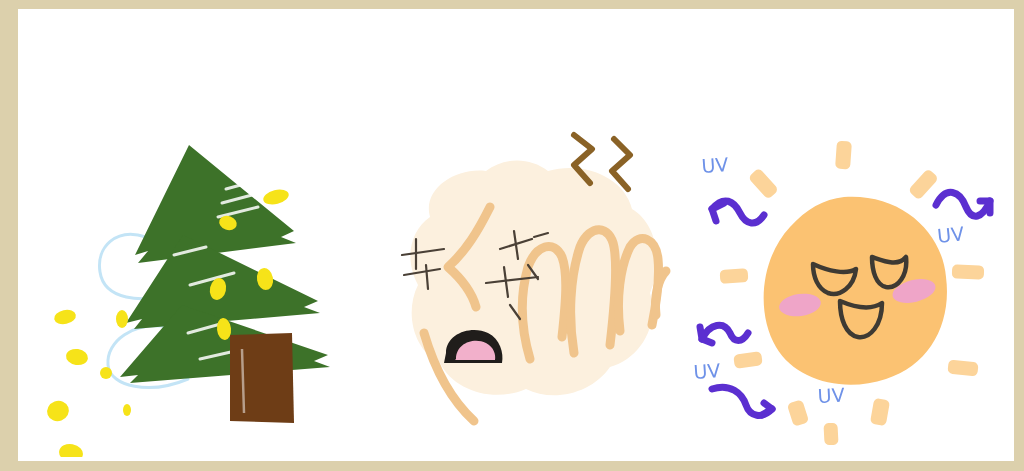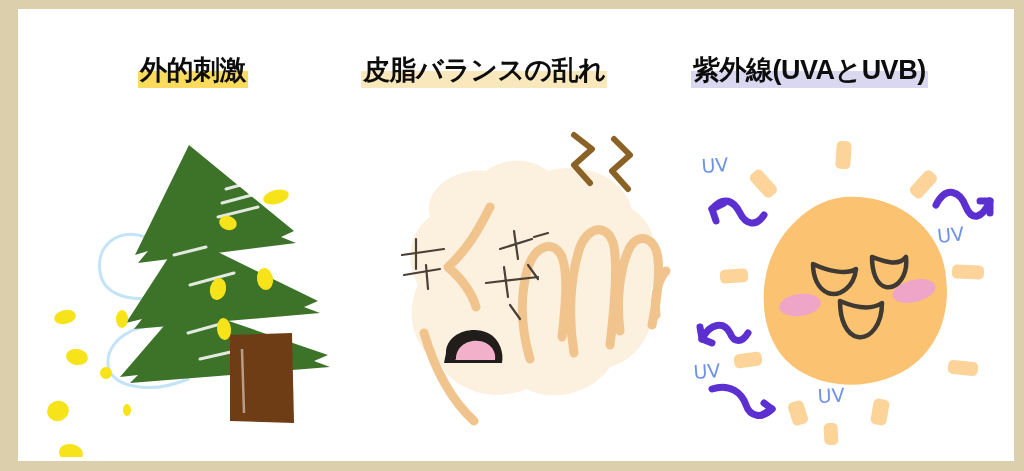--- a/index.html
+++ b/index.html
@@ -79,31 +79,20 @@
     font-weight: 400;
     fill: #6f92e8;
   }
 </style>
 </head>
 <body>
 
 <div class="frame">
   <div class="canvas">
 
-    <div class="headings">
-      <div class="heading" id="h1">
-        <span class="hl">外的刺激</span>
-      </div>
-      <div class="heading" id="h2">
-        <span class="hl">皮脂バランスの乱れ</span>
-      </div>
-      <div class="heading" id="h3">
-        <span class="hl">紫外線(UVAとUVB)</span>
-      </div>
-    </div>
 
     <div class="panel" id="panel-tree">
       <svg viewBox="0 0 330 330" xmlns="http://www.w3.org/2000/svg">
         <g>
           <path d="M108,110 C78,100 58,120 62,145 C66,172 102,178 140,165" fill="none" stroke="#c3e4f6" stroke-width="3" stroke-linecap="round"></path>
           <path d="M130,200 C96,194 68,214 70,238 C72,260 112,268 150,252" fill="none" stroke="#c3e4f6" stroke-width="3" stroke-linecap="round"></path>
         </g>
 
         <g fill="#3d7229">
           <path d="M151,18 L97,128 L110,124 L100,136 L258,116 L243,110 L256,104 Z"></path>

